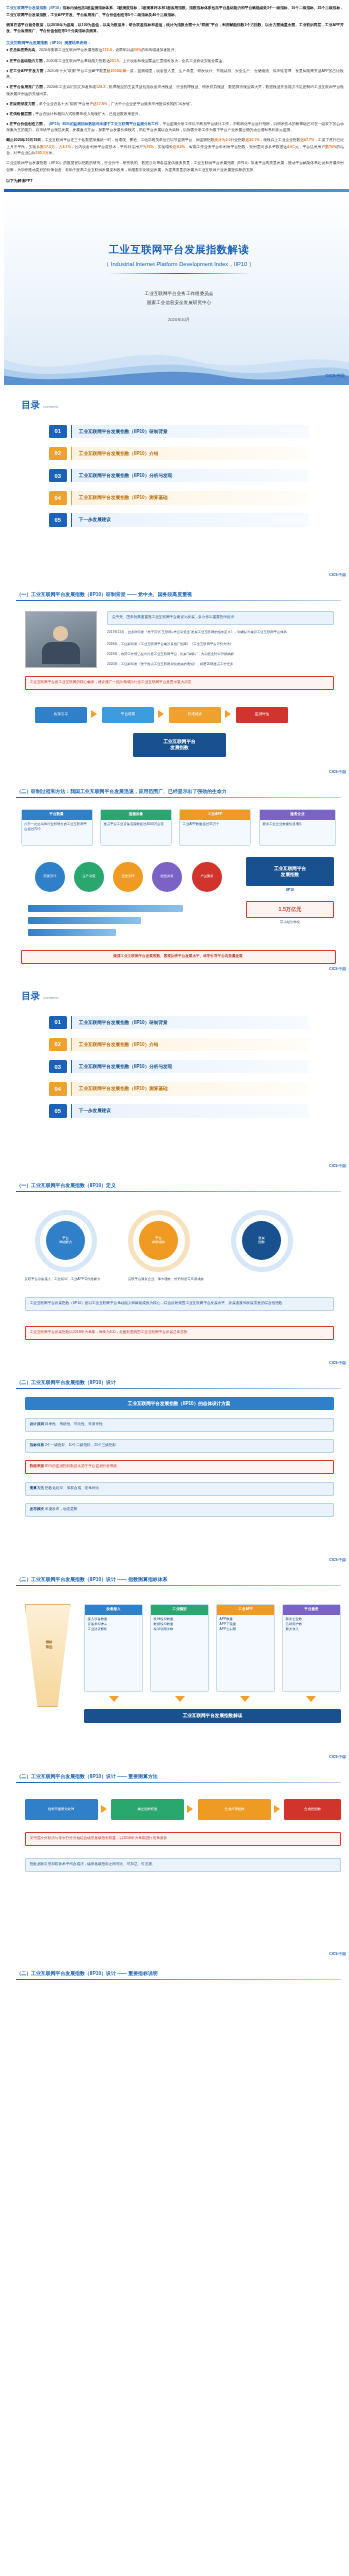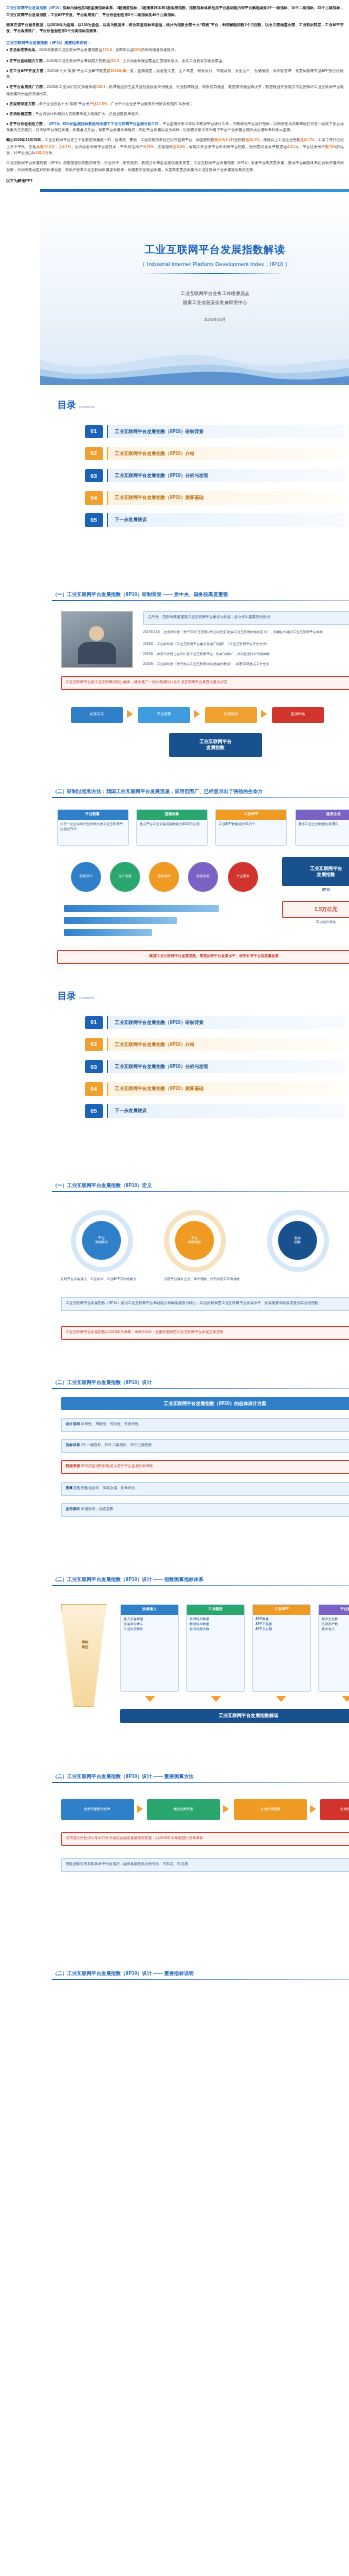--- a/index.html
+++ b/index.html
@@ -31,21 +31,21 @@
     margin: 5.2px 0 2.6px 0;
   }
   .ppt-note {
     font-size: 3.8px;
     font-weight: bold;
     color: #222;
     margin: 4.6px 0 3.1px 0;
   }
 
   
-  .deck { padding: 1px 0 0 12px; margin-left: 28px; }
+  .deck { padding: 1px 0 0 4px; }
   .slide {
     width: 350px;
     height: 197px;
     position: relative;
     background: #ffffff;
     overflow: hidden;
     border-bottom: 0.5px solid #fff;
   }
 
   

